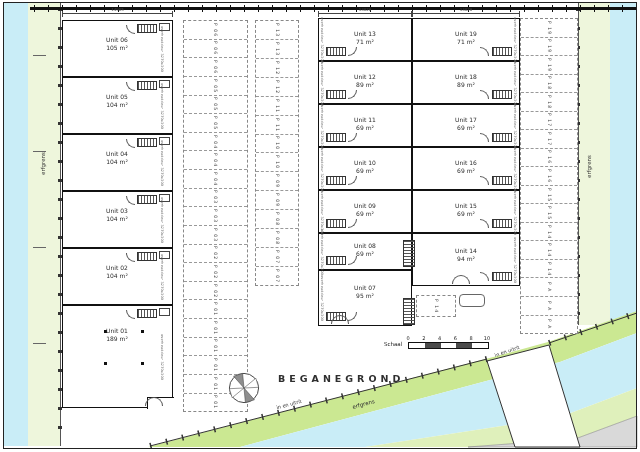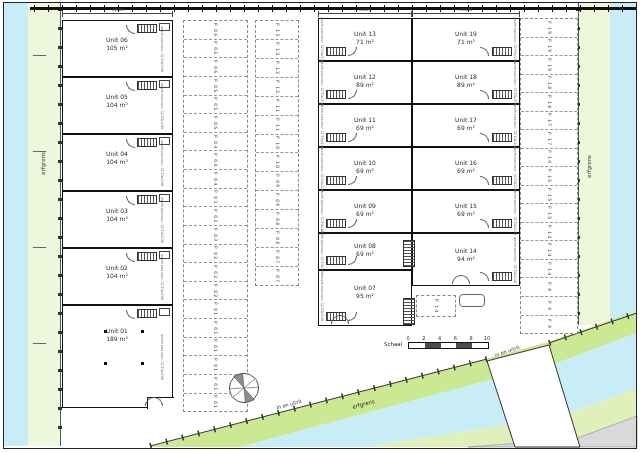--- a/index.html
+++ b/index.html
@@ -440,20 +440,21 @@
   <div class="abs dot" style="left:141px;top:330px;"></div>
   <div class="abs dot" style="left:104px;top:362px;"></div>
   <div class="abs dot" style="left:141px;top:362px;"></div>
 
   <div class="abs rot-label" style="left:40px;top:175px;transform:rotate(-90deg);transform-origin:left top;">erfgrens</div>
   <div class="abs rot-label" style="left:586px;top:178px;transform:rotate(-90deg);transform-origin:left top;">erfgrens</div>
   <div class="abs rot-label" style="left:352px;top:401px;transform:rotate(-15deg);">erfgrens</div>
   <div class="abs rot-label" style="left:276px;top:401px;font-size:5px;transform:rotate(-15deg);">in en uitrit</div>
   <div class="abs rot-label" style="left:494px;top:348px;font-size:5px;transform:rotate(-19deg);">in en uitrit</div>
 
+  <div class="abs title" style="left:278px;top:373px;">BEGANEGROND</div>
 
   <svg class="abs" style="left:228px;top:372px;z-index:8;" width="32" height="32" viewBox="0 0 46 46">
     <circle cx="23" cy="23" r="21" fill="#fff" stroke="#444" stroke-width="1.4"></circle>
     <polygon points="23,23 8,6 21,2" fill="#8e8e8e" stroke="#444" stroke-width="0.8"></polygon>
     <polygon points="23,23 40,9 44,22" fill="#fff" stroke="#444" stroke-width="0.8"></polygon>
     <polygon points="23,23 38,40 25,44" fill="#8e8e8e" stroke="#444" stroke-width="0.8"></polygon>
     <polygon points="23,23 6,37 2,24" fill="#fff" stroke="#444" stroke-width="0.8"></polygon>
   </svg>
 
   <div class="abs scalebar" style="left:408px;top:335px;width:80px;height:14px;">

